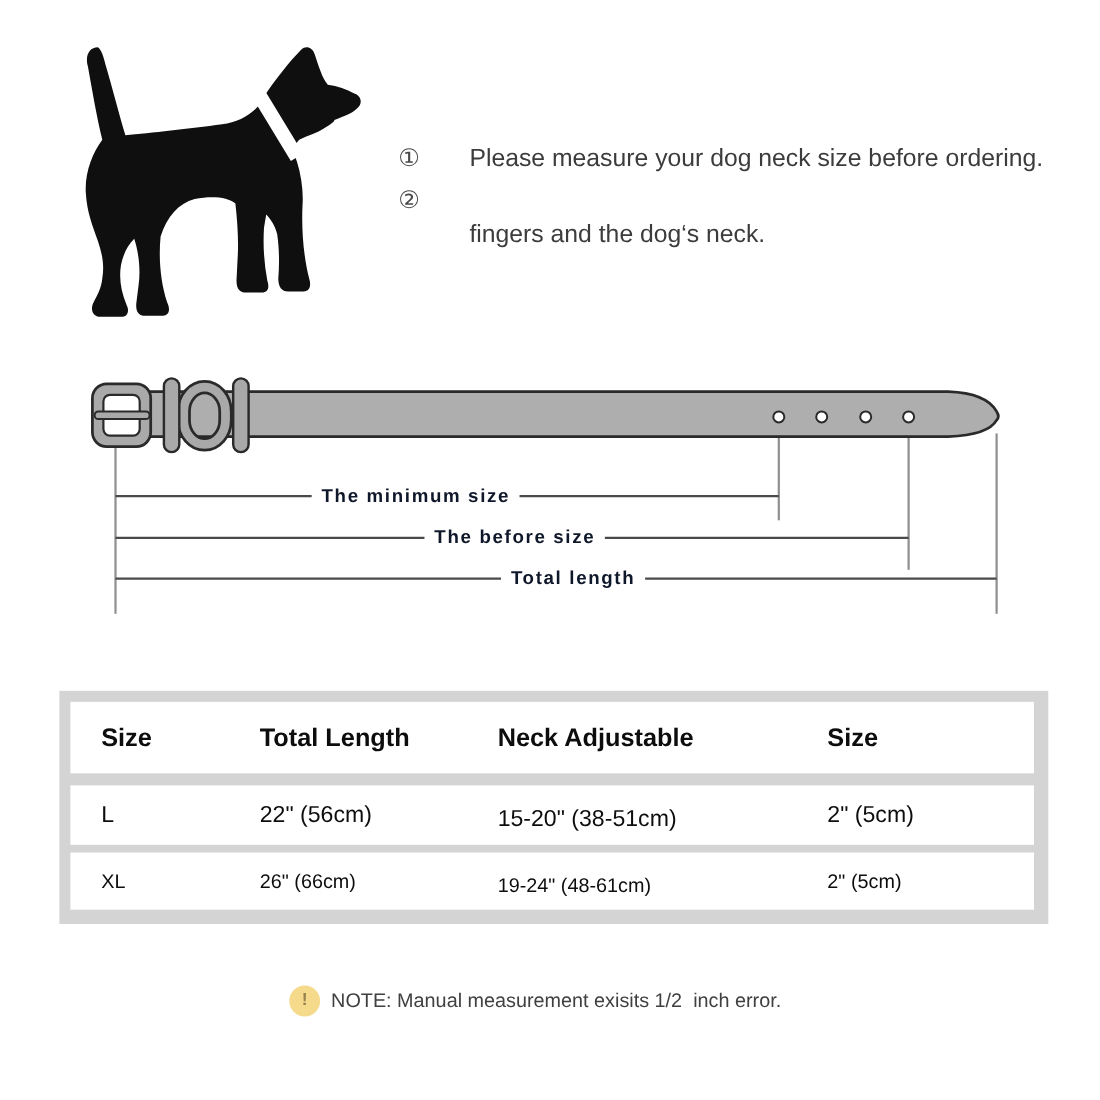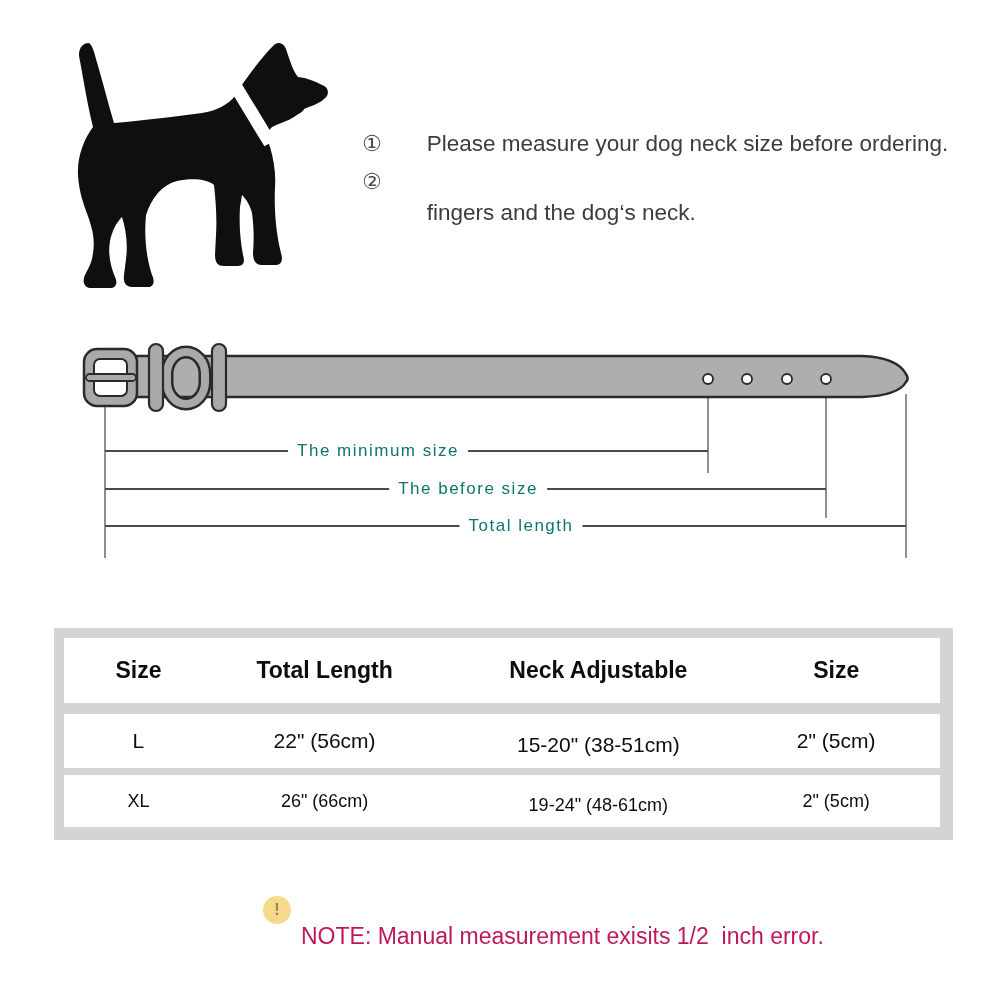--- a/index.html
+++ b/index.html
@@ -39,45 +39,46 @@
   
   .diagram-svg { position: absolute; left: 0; top: 0; }
 
   
   .measure-label {
     position: absolute;
     transform: translate(-50%, -50%);
     background: #ffffff;
     padding: 0 9px;
     font-size: 17px;
-    font-weight: 400;
+    font-weight: 700;
     letter-spacing: 1.5px;
-    color: #0f766e;
+    color: #0f172a;
     white-space: nowrap;
   }
 
   
   .size-table {
     position: absolute;
     left: 54px;
     top: 628px;
     width: 899px;
     height: 212px;
     background: #d4d4d4;
   }
   .t-row {
     position: absolute;
     left: 10px;
     right: 13px;
     background: #ffffff;
     display: grid;
     grid-template-columns: 17% 25.5% 37% 20.5%;
     align-items: center;
-    text-align: center;
+    text-align: left;
     color: #0d0d0d;
+    padding-left: 28px;
   }
   .t-head { top: 10px; height: 65px; font-size: 23px; font-weight: 700; }
   .t-r1   { top: 86px; height: 54px; font-size: 21px; }
   .t-r2   { top: 147px; height: 52px; font-size: 18px; }
   .cell-neck  { position: relative; top: 4px; }
   .cell-width { position: relative; left: -14px; }
   .t-head .cell-neck { top: 0; }
 
   
   .note-icon {
@@ -91,24 +92,23 @@
     color: #96824e;
     font-size: 16px;
     font-weight: 700;
     line-height: 28px;
     text-align: center;
   }
   .note-text {
     position: absolute;
     left: 301px;
     top: 899px;
-    font-size: 23px;
-    color: #be185d;
+    font-size: 18px;
+    color: #404040;
     white-space: pre-wrap;
-    margin-top: 24px;
   }
 </style>
 </head>
 <body>
 
 <div class="page">
 
   <svg class="abs" style="left:62px; top:35px;" width="280" height="260" viewBox="0 0 280 260">
     <path fill="#0f0f0f" d="M27,8 C19,8 15,16 18,26
          C22,48 26,72 31,92

